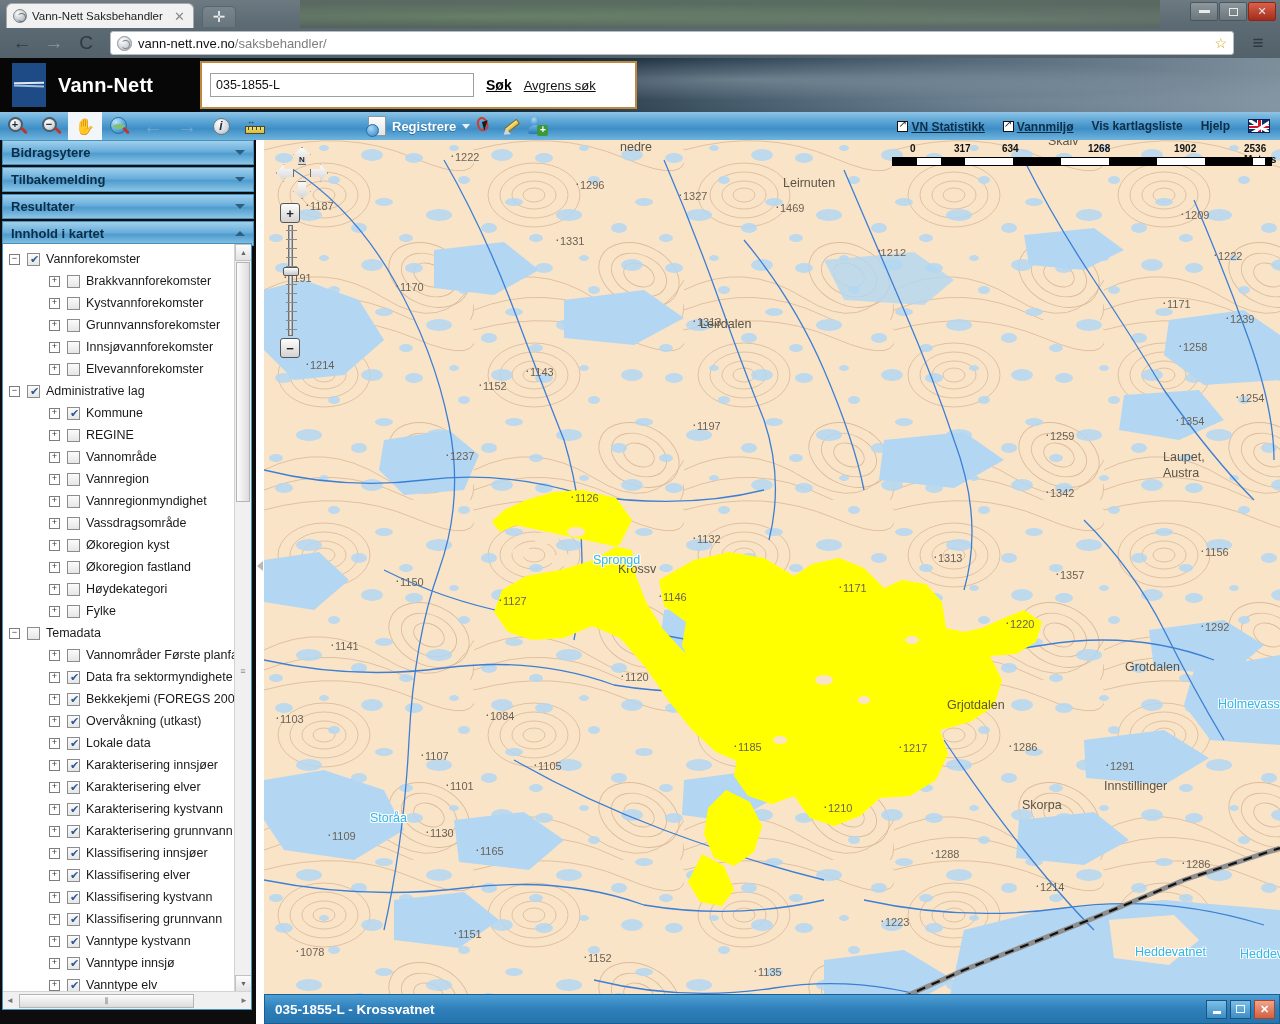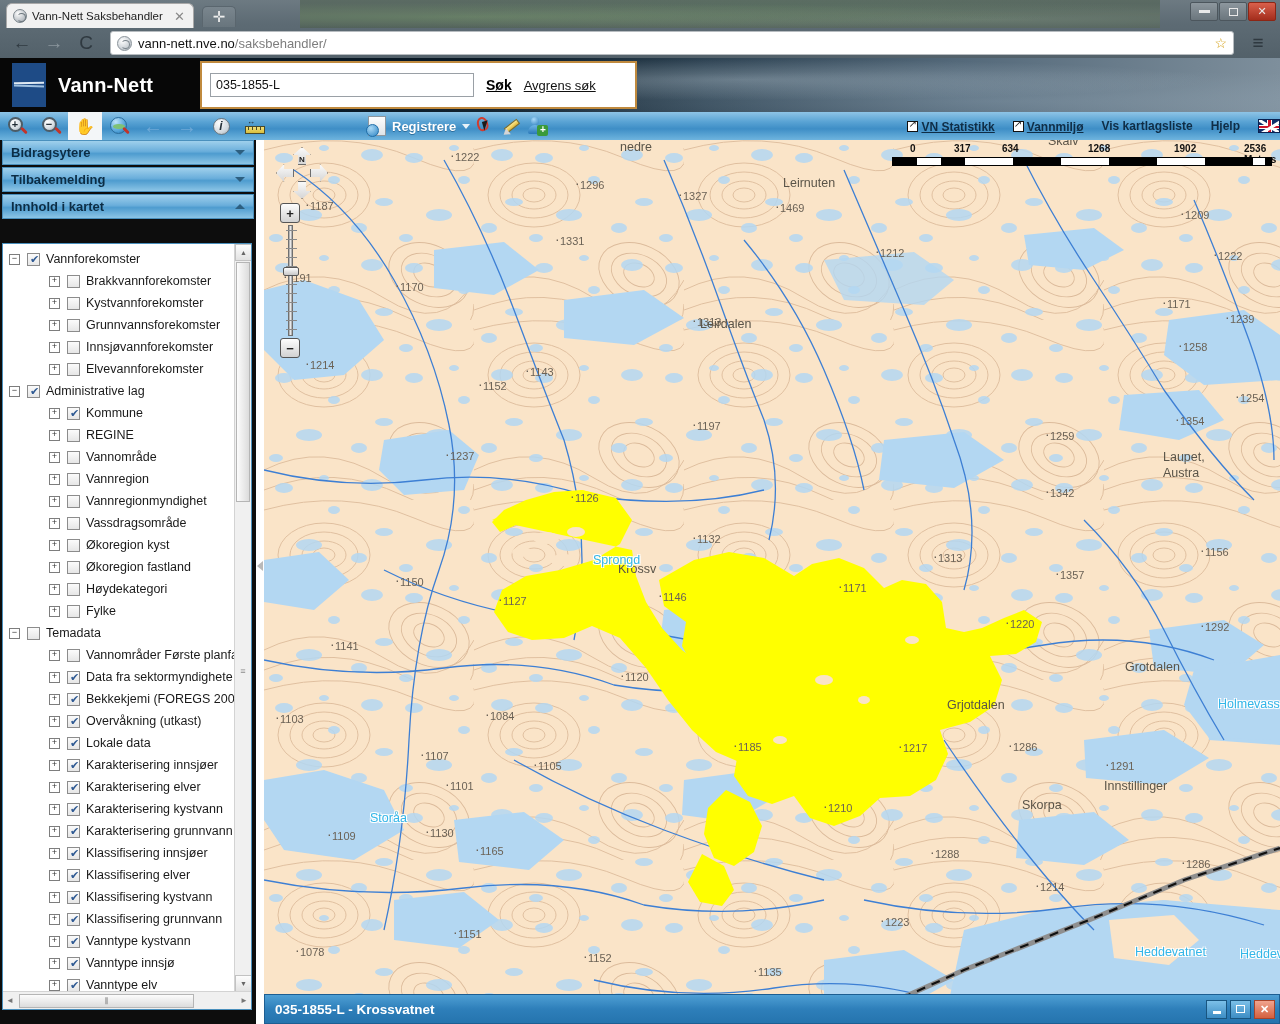--- a/index.html
+++ b/index.html
@@ -243,21 +243,21 @@
   }
   .ext-ic {
     display: inline-block; width: 11px; height: 11px; border: 1px solid #111; background: #fff;
     position: relative; vertical-align: -1px; margin-right: 3px;
   }
   .ext-ic::after {
     content: "↗"; position: absolute; left: 0px; top: -4px; font-size: 10px; color: #111;
   }
   .tb-link { font-size: 12px; font-weight: bold; color: #0f2d46; text-decoration: underline; }
   .tb-plain { font-size: 12px; font-weight: bold; color: #0f2d46; }
-  #toolbar-right { display: flex; align-items: center; gap: 18px; }
+  #toolbar-right { display: flex; align-items: center; gap: 18px; margin-right: 10px; }
   #flag {
     width: 22px; height: 14px; position: relative; background: #0f2f6b; overflow: hidden;
     border: 1px solid #0a2150;
   }
   #flag::before {
     content: ""; position: absolute; left: -4px; top: 6px; width: 32px; height: 3px;
     background: #fff; box-shadow: 0 0 0 0 #fff;
     transform: rotate(32deg);
   }
   #flag::after {
@@ -577,20 +577,24 @@
   </div>
 </div>
 
 <div id="sidebar">
   <div class="accordion">
     <span class="accordion-title">Bidragsytere</span>
     <span class="acc-caret down"></span>
   </div>
   <div class="accordion">
     <span class="accordion-title">Tilbakemelding</span>
+    <span class="acc-caret down"></span>
+  </div>
+  <div class="accordion">
+    <span class="accordion-title">Resultater</span>
     <span class="acc-caret down"></span>
   </div>
   <div class="accordion">
     <span class="accordion-title">Innhold i kartet</span>
     <span class="acc-caret up"></span>
   </div>
 
   <div id="tree-wrap">
     <div id="tree">
         <div class="tnode lvl0">
@@ -916,21 +920,21 @@
   </svg>
 
   <div id="map-labels">
       <div class="mlabel pt" style="left: 191px; top: 11px;">1222</div>
       <div class="mlabel pt" style="left: 316px; top: 39px;">1296</div>
       <div class="mlabel pt" style="left: 419px; top: 50px;">1327</div>
       <div class="mlabel pt" style="left: 516px; top: 62px;">1469</div>
       <div class="mlabel pt" style="left: 46px; top: 60px;">1187</div>
       <div class="mlabel pt" style="left: 921px; top: 69px;">1209</div>
       <div class="mlabel pt" style="left: 296px; top: 95px;">1331</div>
-      <div class="mlabel pt" style="left: 616px; top: 107px;">1212</div>
+      <div class="mlabel pt" style="left: 616px; top: 107px; font-family: Liberation Mono, monospace;">1212</div>
       <div class="mlabel pt" style="left: 954px; top: 110px;">1222</div>
       <div class="mlabel pt" style="left: 24px; top: 132px;">1191</div>
       <div class="mlabel pt" style="left: 136px; top: 141px;">1170</div>
       <div class="mlabel pt" style="left: 903px; top: 158px;">1171</div>
       <div class="mlabel pt" style="left: 966px; top: 173px;">1239</div>
       <div class="mlabel pt" style="left: 433px; top: 176px;">1313</div>
       <div class="mlabel pt" style="left: 919px; top: 201px;">1258</div>
       <div class="mlabel pt" style="left: 46px; top: 219px;">1214</div>
       <div class="mlabel pt" style="left: 976px; top: 252px;">1254</div>
       <div class="mlabel pt" style="left: 266px; top: 226px;">1143</div>

